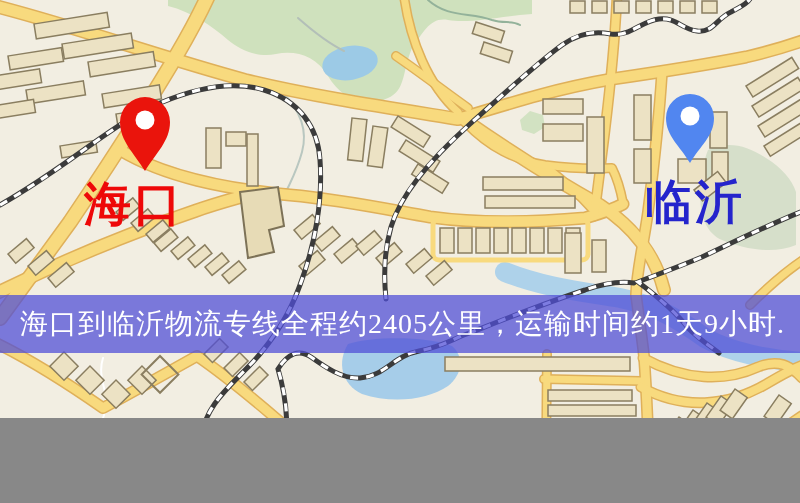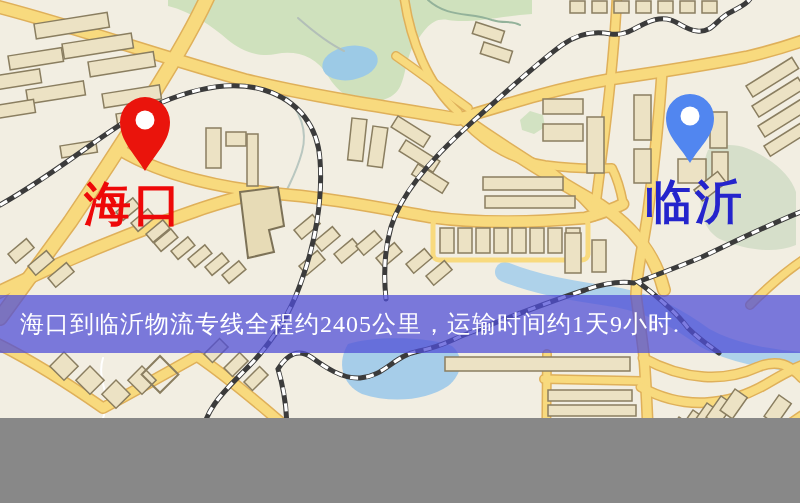--- a/index.html
+++ b/index.html
@@ -8,21 +8,21 @@
   #mapsvg{position:absolute;left:0;top:0;}
   .rail-base{fill:none;stroke:#3b3b3b;stroke-width:5;stroke-linecap:round;}
   .rail-dash{fill:none;stroke:#ffffff;stroke-width:3.2;stroke-dasharray:8 8;stroke-linecap:butt;}
   .casing{fill:none;stroke:#dfb05a;stroke-linecap:round;stroke-linejoin:round;}
   .roadfill{fill:none;stroke:#f8da7e;stroke-linecap:round;stroke-linejoin:round;}
   .bld{fill:#ece2c4;stroke:#8a7e60;stroke-width:1.5;}
   .bld2{fill:#e7dbb6;stroke:#7d7257;stroke-width:2;}
   .stream{fill:none;stroke-width:2;stroke-linecap:round;}
   .city-label{font-family:"Liberation Serif",serif;font-weight:bold;font-size:47px;letter-spacing:3px;text-anchor:middle;}
   #banner{position:absolute;left:0;top:295px;width:800px;height:58px;
-          background:rgba(80,78,214,0.74);color:#ffffff;font-size:24px;
+          background:rgba(80,78,214,0.74);color:#ffffff;font-size:28px;
           line-height:58px;padding-left:20px;box-sizing:border-box;
           letter-spacing:1px;white-space:nowrap;overflow:hidden;
           font-family:"Liberation Serif",serif;}
 </style>
 </head>
 <body>
 
 <div id="screen">
 <svg id="mapsvg" width="800" height="503" viewBox="0 0 800 503">
   <defs>

